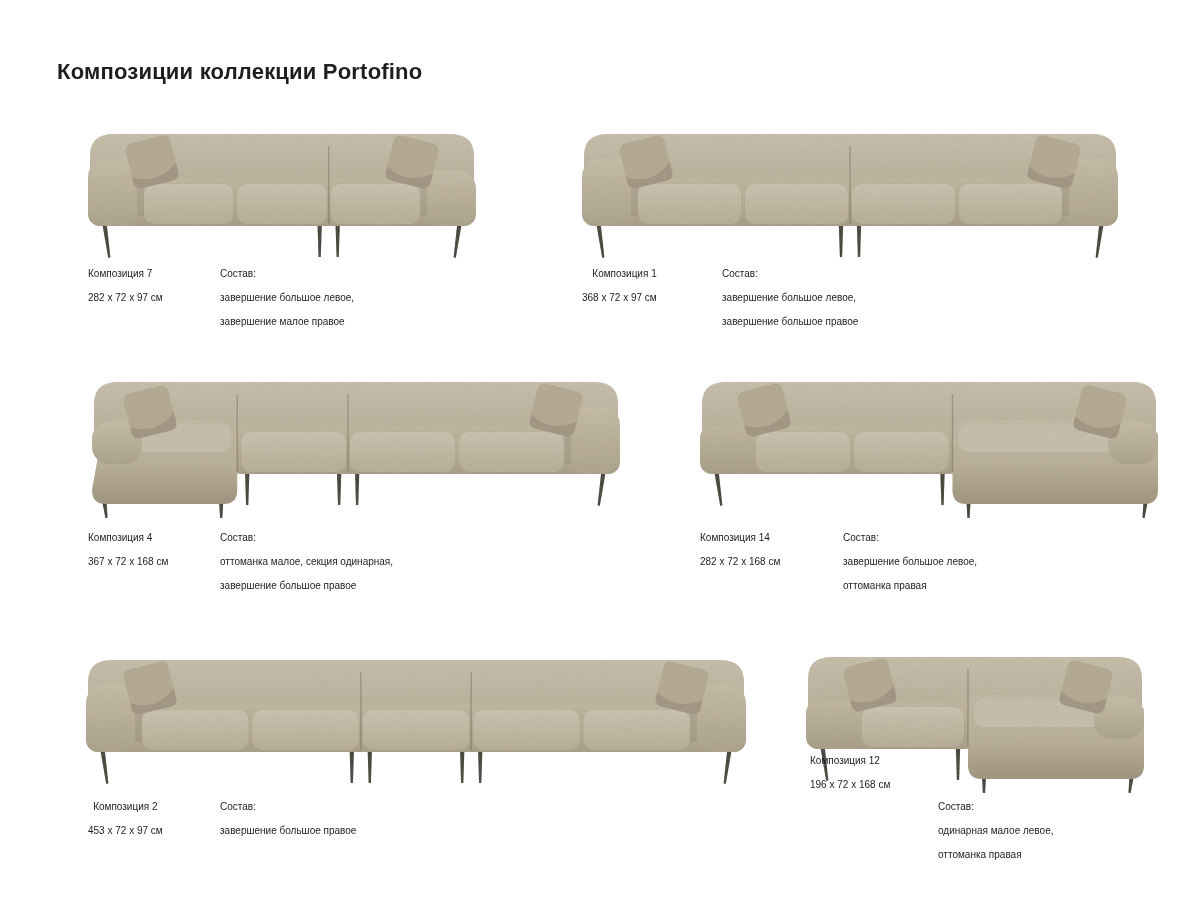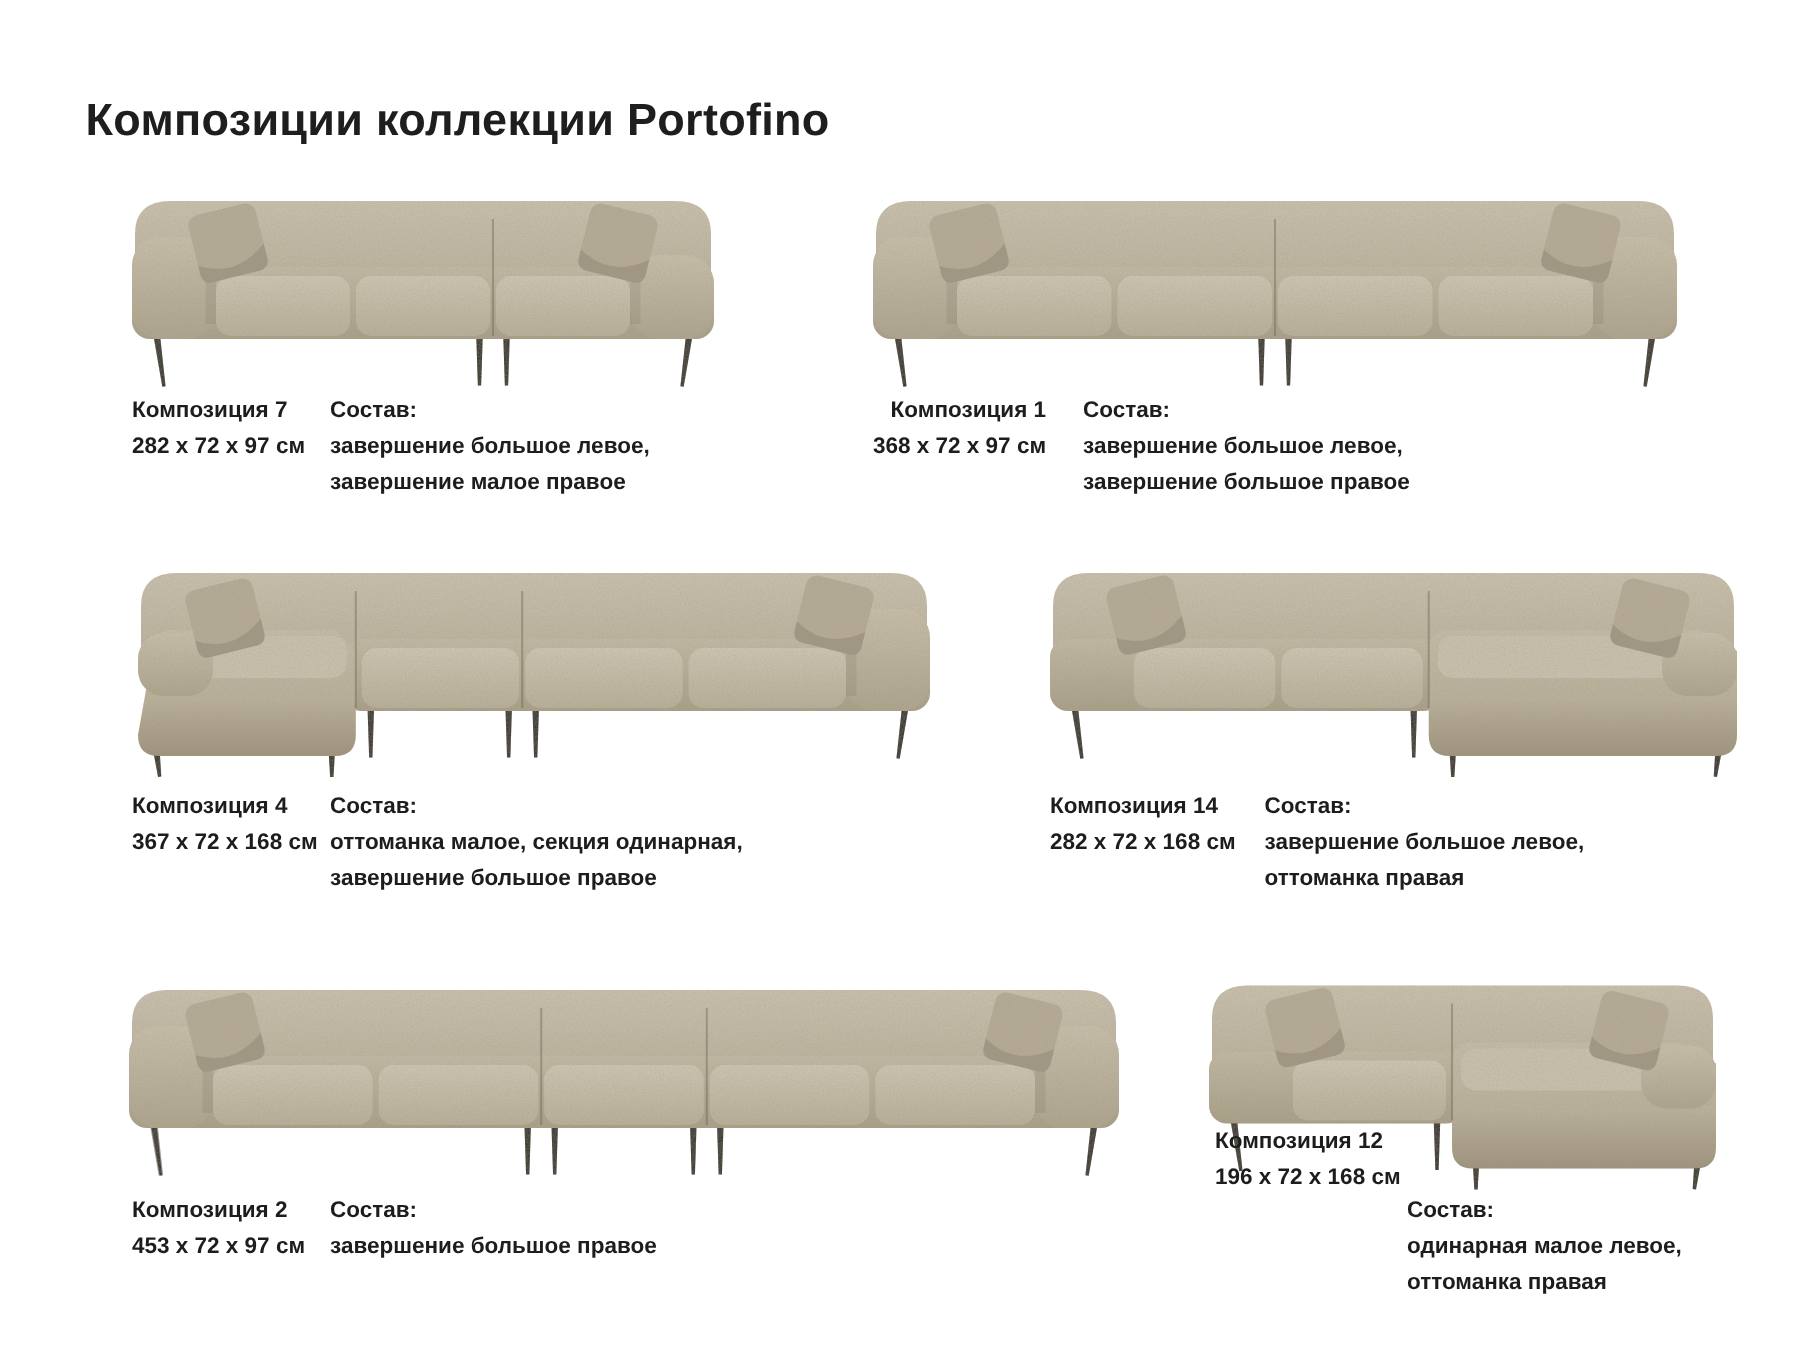--- a/index.html
+++ b/index.html
@@ -1,21 +1,21 @@
 <!DOCTYPE html>
 <html><head>
 <meta charset="utf-8">
 <style>
   html,body{margin:0;padding:0;background:#ffffff;}
   body{position:relative;width:1200px;height:900px;overflow:hidden;
        font-family:"Liberation Sans",sans-serif;color:#1d1d1d;}
-  .page-title{position:absolute;left:57px;top:44px;font-size:30px;
+  .page-title{position:absolute;left:57px;top:44px;font-size:22px;
        font-weight:600;letter-spacing:.2px;color:#1e1e1e;}
   .sofa{position:absolute;line-height:0;}
-  .txt{position:absolute;font-size:15px;line-height:24px;font-weight:700;
+  .txt{position:absolute;font-size:10px;line-height:24px;font-weight:400;
        white-space:nowrap;color:#1d1d1d;}
 </style>
 </head>
 <body>
 
 <h1 class="page-title">Композиции коллекции Portofino</h1>
 
 <div>
   <div class="sofa" style="left:82px;top:110px;"><svg width="400" height="150" viewBox="0 0 400 150" xmlns="http://www.w3.org/2000/svg">
         <defs>
@@ -356,21 +356,21 @@
           <g transform="translate(70 52) rotate(-14)">
             <rect x="-23" y="-23" width="46" height="46" rx="7" fill="#b8ad96"></rect>
             <path d="M -23 10 Q 0 24 23 6 L 23 16 Q 23 23 16 23 L -16 23 Q -23 23 -23 16 Z" fill="rgba(70,60,44,0.18)"></path>
           </g>
           <g transform="translate(602 52) rotate(14)">
             <rect x="-23" y="-23" width="46" height="46" rx="7" fill="#b8ad96"></rect>
             <path d="M -23 10 Q 0 24 23 6 L 23 16 Q 23 23 16 23 L -16 23 Q -23 23 -23 16 Z" fill="rgba(70,60,44,0.18)"></path>
           </g>
         </g>
       </svg></div>
-  <div class="txt" style="left:88px;top:795px;">
+  <div class="txt" style="left:88px;top:795px;text-align:center;">
     <div>Композиция 2</div>
     <div>453 x 72 x 97 см</div>
   </div>
   <div class="txt" style="left:220px;top:795px;">
     <div>Состав:</div>
     <div>завершение большое правое</div>
   </div>
 </div>
 
 <div>

